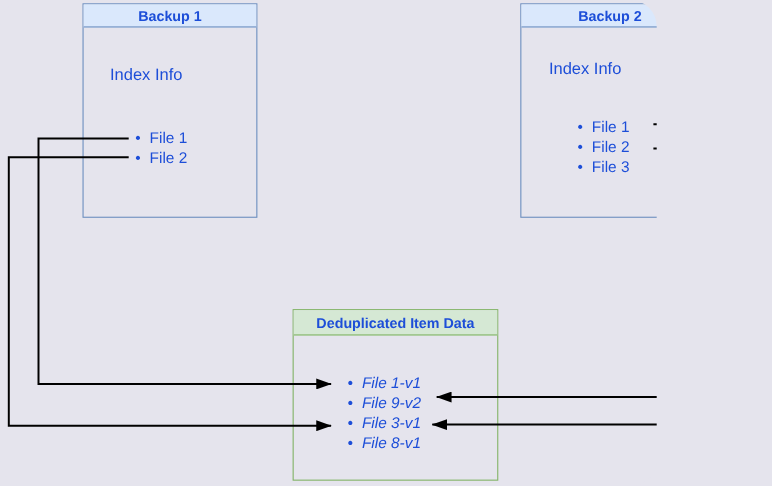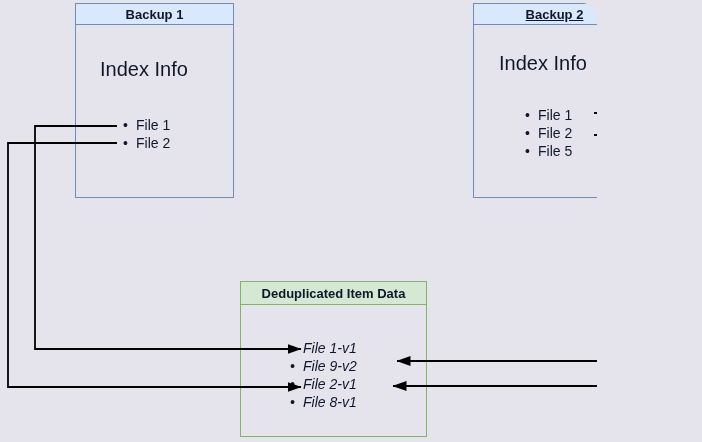--- a/index.html
+++ b/index.html
@@ -1,30 +1,30 @@
 <!DOCTYPE html>
 <html><head>
 <meta charset="utf-8">
 <style>
   html,body{margin:0;padding:0;background:#e5e4ed;}
   .canvas{
     position:relative;width:597px;height:442px;background:#e5e4ed;
-    font-family:"Liberation Sans",sans-serif;color:#0f172a;overflow:hidden;border-radius:24px;
+    font-family:"Liberation Sans",sans-serif;color:#1d4ed8;overflow:hidden;border-radius:24px;
   }
   .node{
     position:absolute;border:1.5px solid #6c8ebf;background:transparent;
     box-sizing:border-box;z-index:1;
   }
   .node-header{
     height:20px;border-bottom:1.5px solid;border-color:inherit;
     display:flex;align-items:center;justify-content:center;
     font-weight:bold;font-size:13px;
   }
   .node-header.tall{height:22px;}
-  .node-subtitle{position:absolute;font-size:20px;line-height:18px;}
+  .node-subtitle{position:absolute;font-size:15px;line-height:18px;}
   .file-list{
     position:absolute;margin:0;padding:0;list-style:none;font-size:14px;
   }
   .file-list li{height:18px;display:flex;align-items:center;}
   .file-list li::before{
     content:"\2022";width:13px;flex:0 0 13px;font-size:14px;
   }
   svg.connectors{
     position:absolute;left:0;top:0;width:702px;height:442px;
     z-index:5;pointer-events:none;
@@ -40,40 +40,40 @@
     <div class="node-header" style="background-color: rgb(218, 232, 252);">
       <span>Backup 1</span>
     </div>
     <div class="node-subtitle" style="left:24px;top:56px;">Index Info</div>
     <ul class="file-list" style="left:47px;top:112px;">
         <li>File 1</li>
         <li>File 2</li>
       </ul>
   </div>
 
-  <div class="node" style="left: 473px; top: 3px; width: 163px; height: 195px; border-color: rgb(108, 142, 191); text-decoration: underline;">
+  <div class="node" style="left: 473px; top: 3px; width: 163px; height: 195px; border-color: rgb(108, 142, 191);">
     <div class="node-header" style="background-color: rgb(218, 232, 252);">
       <span>Backup 2</span>
     </div>
     <div class="node-subtitle" style="left:25px;top:50px;">Index Info</div>
     <ul class="file-list" style="left:51px;top:102px;">
         <li>File 1</li>
         <li>File 2</li>
-        <li>File 5</li>
+        <li>File 3</li>
       </ul>
   </div>
 
-  <div class="node" style="left: 240px; top: 281px; width: 187px; height: 156px; border-color: rgb(130, 179, 102);">
+  <div class="node" style="left: 266px; top: 281px; width: 187px; height: 156px; border-color: rgb(130, 179, 102);">
     <div class="node-header tall" style="background-color: rgb(213, 232, 212);">
       <span>Deduplicated Item Data</span>
     </div>
     <ul class="file-list" style="left:49px;top:57px;font-style:italic;">
         <li>File 1-v1</li>
         <li>File 9-v2</li>
-        <li>File 2-v1</li>
+        <li>File 3-v1</li>
         <li>File 8-v1</li>
       </ul>
   </div>
 
   <svg class="connectors" viewBox="0 0 702 442" xmlns="http://www.w3.org/2000/svg">
     <defs>
       <marker id="arrowhead" markerUnits="userSpaceOnUse" markerWidth="14" markerHeight="10" viewBox="0 0 14 10" refX="13.5" refY="5" orient="auto">
         <path d="M0,0 L14,5 L0,10 Z" fill="#000000"></path>
       </marker>
     </defs>

